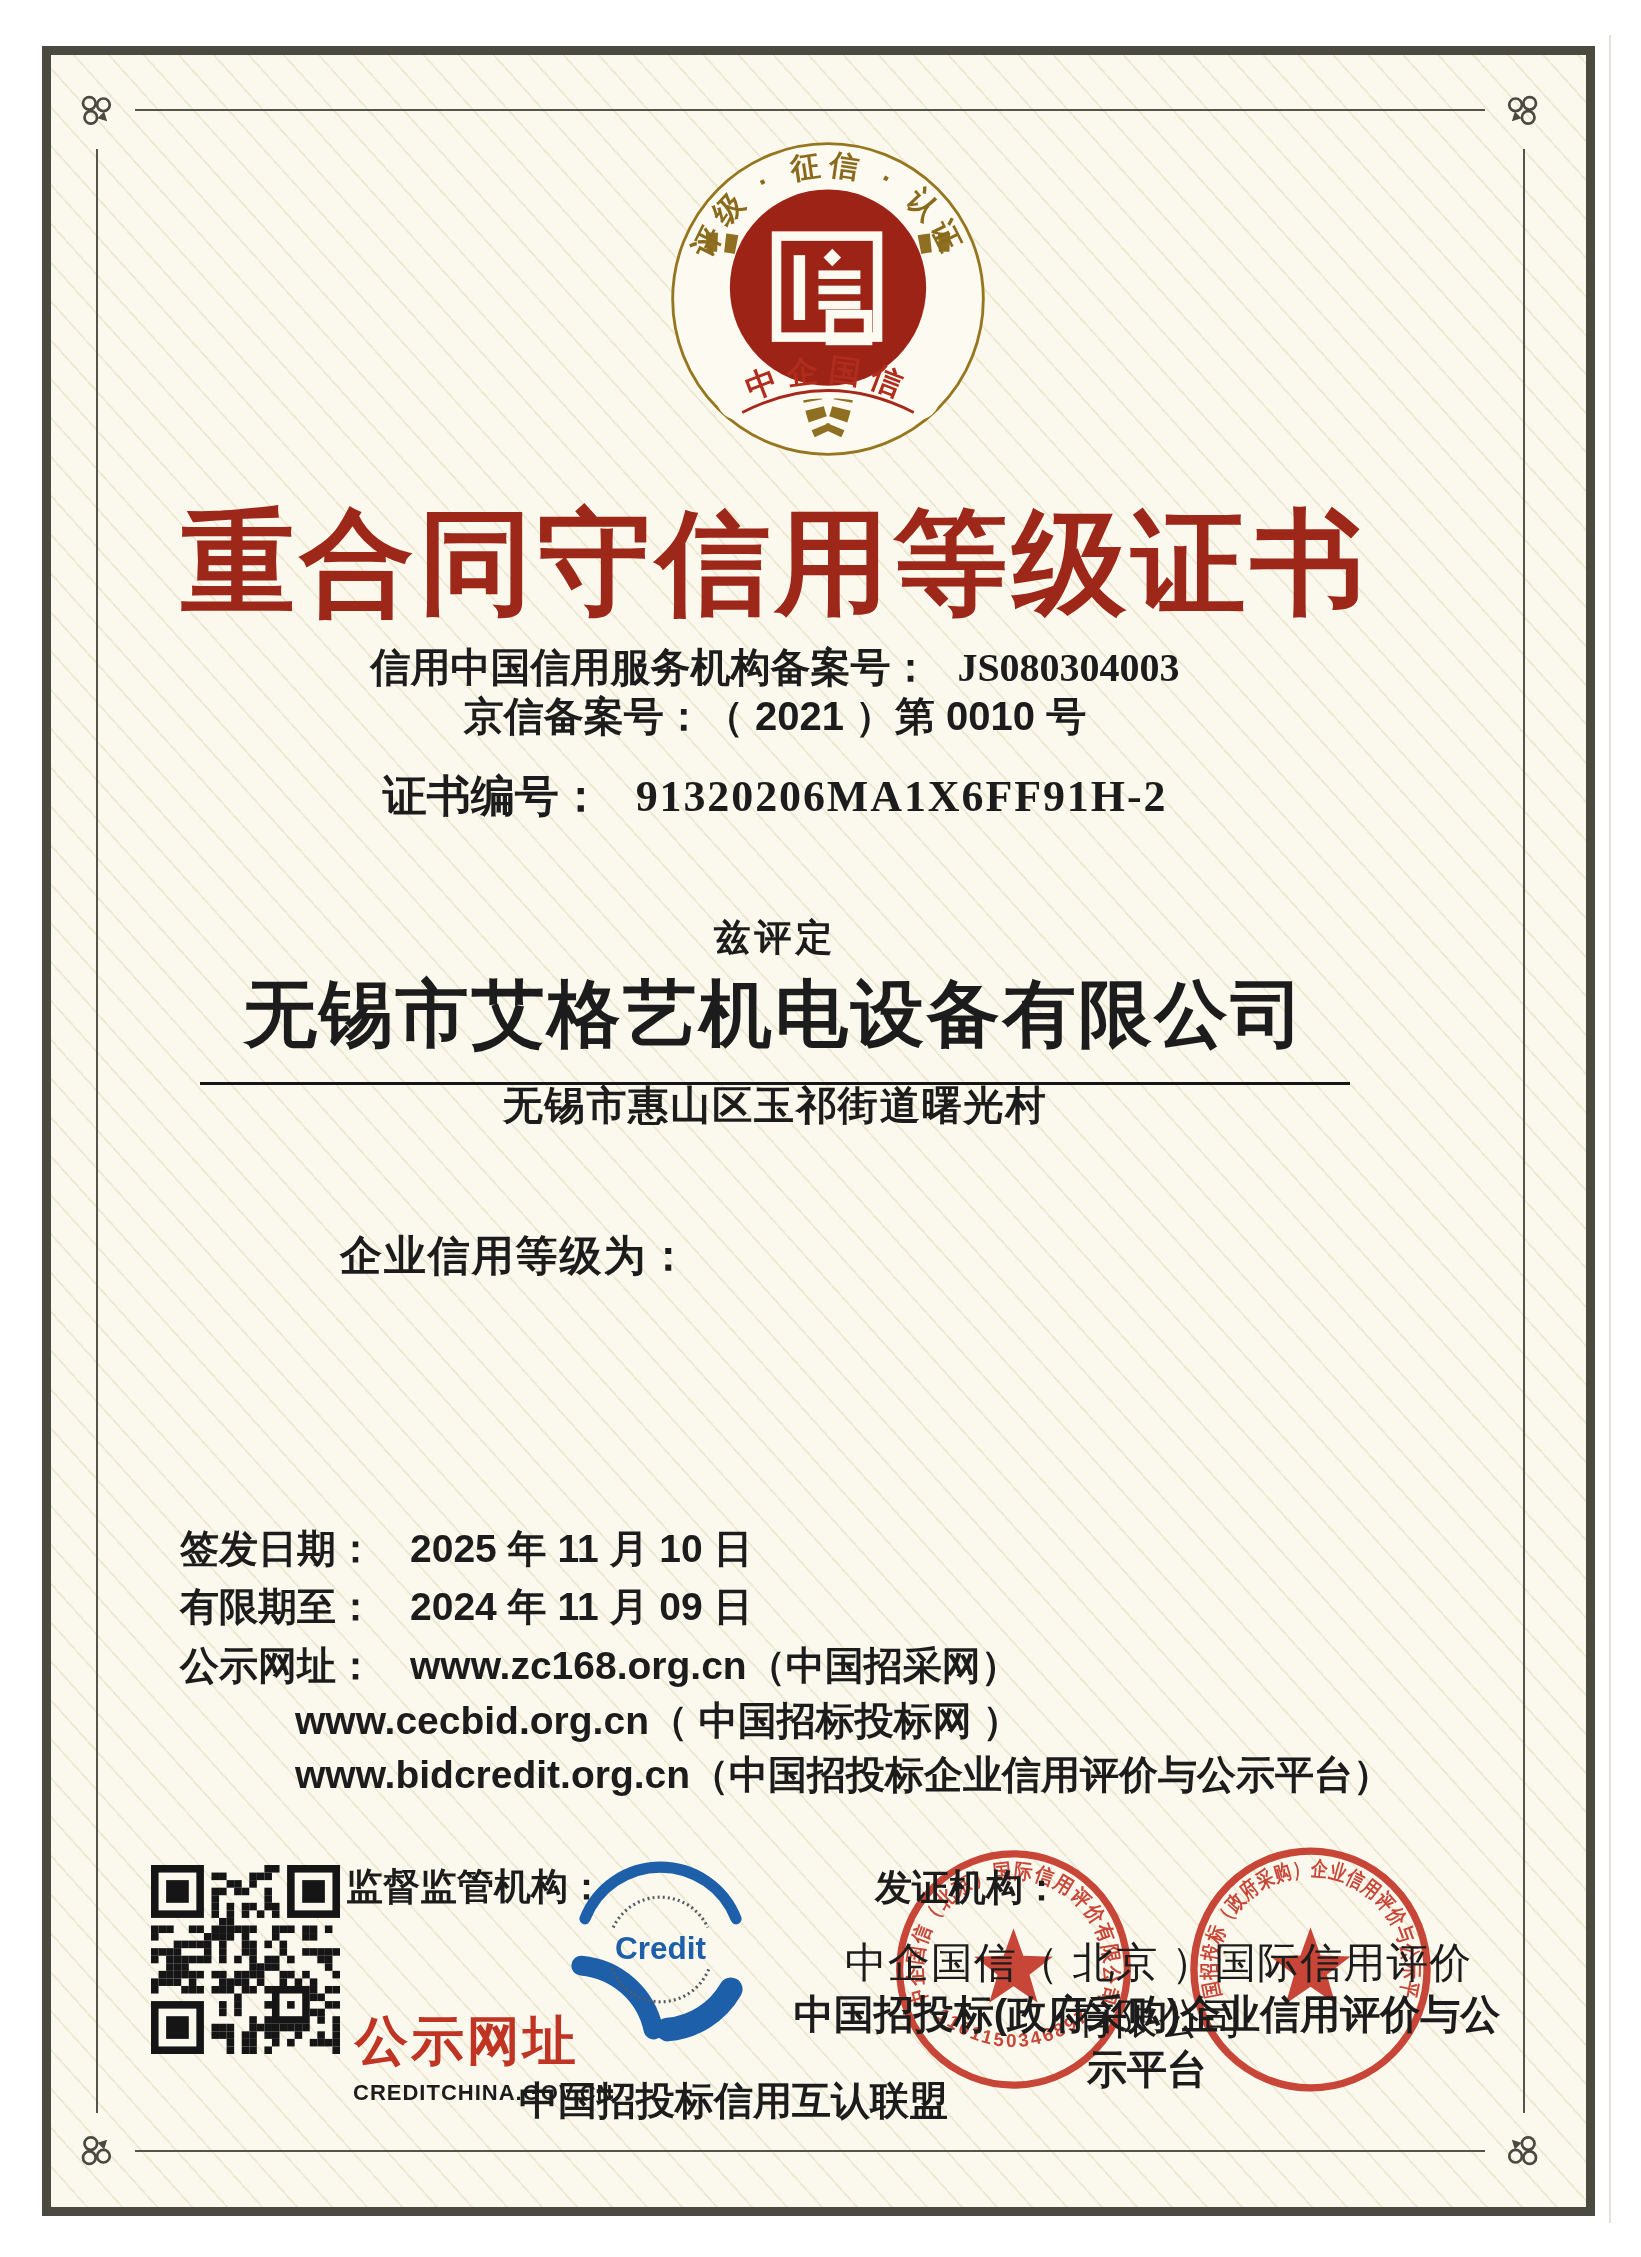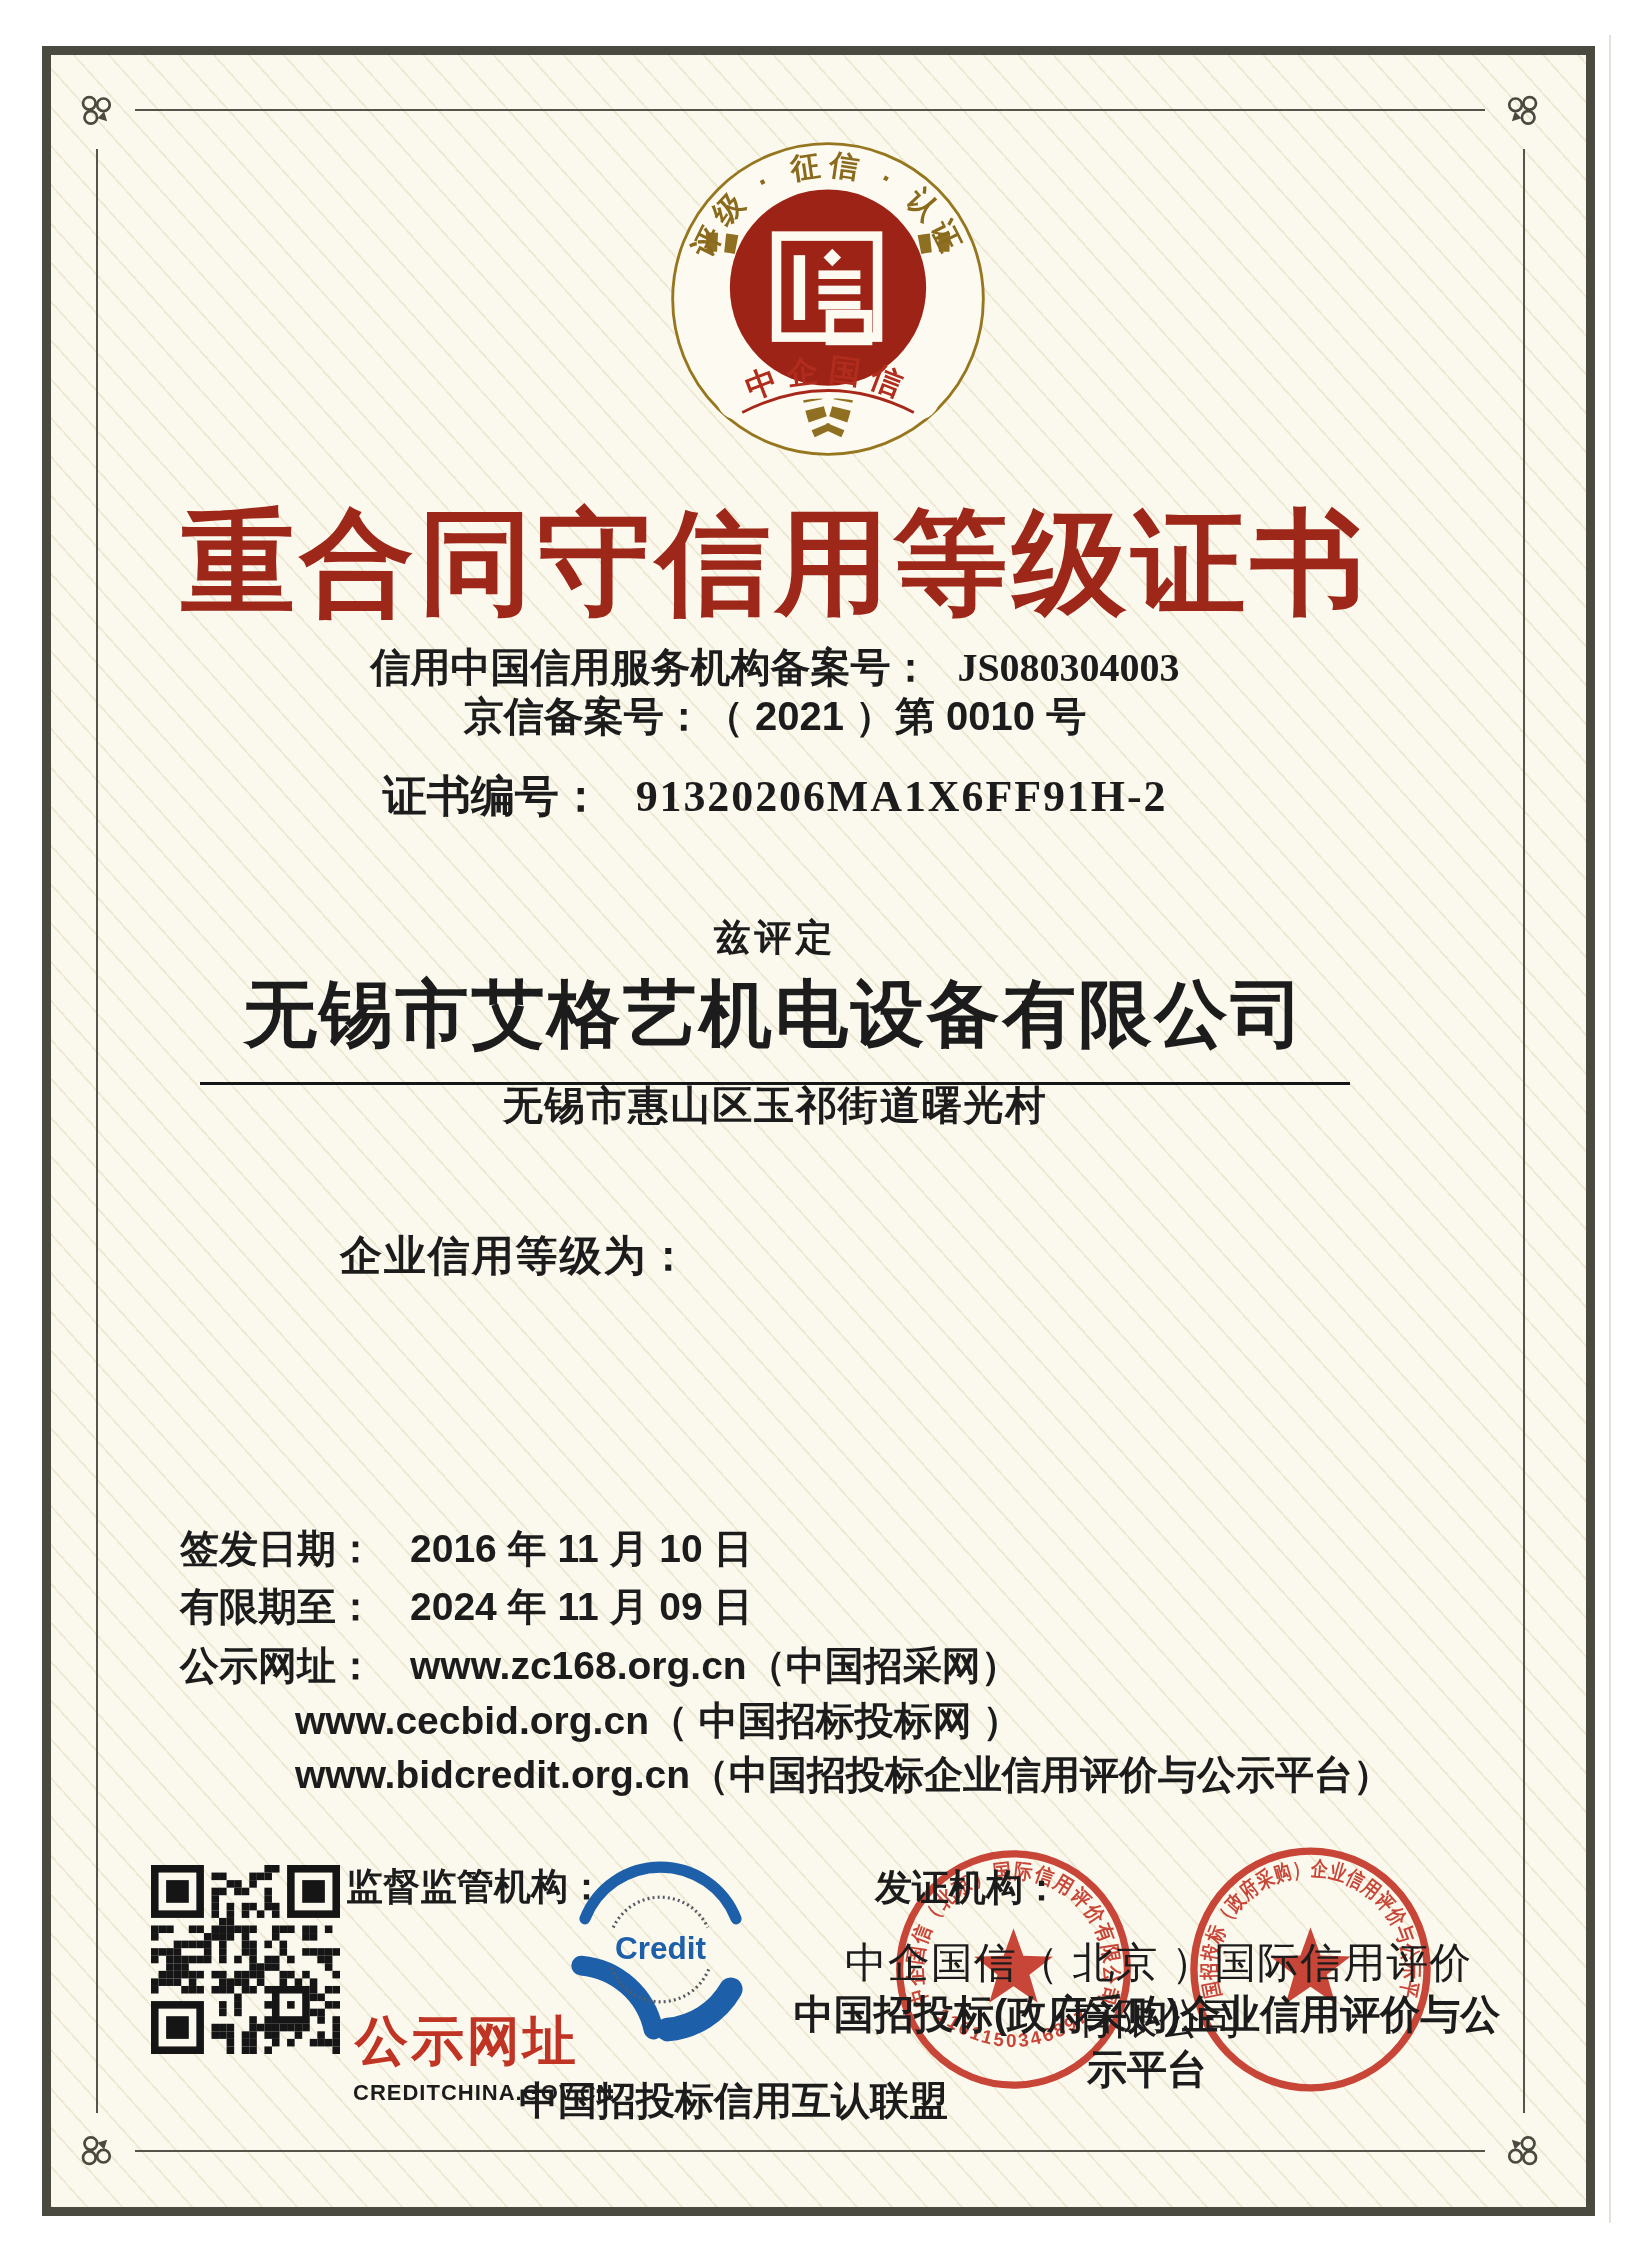--- a/index.html
+++ b/index.html
@@ -146,21 +146,21 @@
 
   <div class="abs ctr hereby">兹评定</div>
 
   <div class="abs ctr company-wrap">
     <span class="company serif">无锡市艾格艺机电设备有限公司</span>
   </div>
   <div class="abs ctr address">无锡市惠山区玉祁街道曙光村</div>
 
   <div class="abs rating-label">企业信用等级为：</div>
 
-  <div class="abs info i1"><span>签发日期：</span><span class="val">2016 年 11 月 10 日</span></div>
+  <div class="abs info i1"><span>签发日期：</span><span class="val">2025 年 11 月 10 日</span></div>
   <div class="abs info i2"><span>有限期至：</span><span class="val">2024 年 11 月 09 日</span></div>
   <div class="abs info i3"><span>公示网址：</span><span class="val">www.zc168.org.cn（中国招采网）</span></div>
   <div class="abs info i4"><span>www.cecbid.org.cn（ 中国招标投标网 ）</span></div>
   <div class="abs info i5"><span>www.bidcredit.org.cn（中国招投标企业信用评价与公示平台）</span></div>
 
   <svg id="qr" class="abs qr" width="189" height="189" viewBox="0 0 200 200">
       <rect x="120" y="0" width="8" height="8" fill="#151515"></rect>
       <rect x="128" y="0" width="8" height="8" fill="#151515"></rect>
       <rect x="64" y="8" width="8" height="8" fill="#151515"></rect>
       <rect x="72" y="8" width="8" height="8" fill="#151515"></rect>

